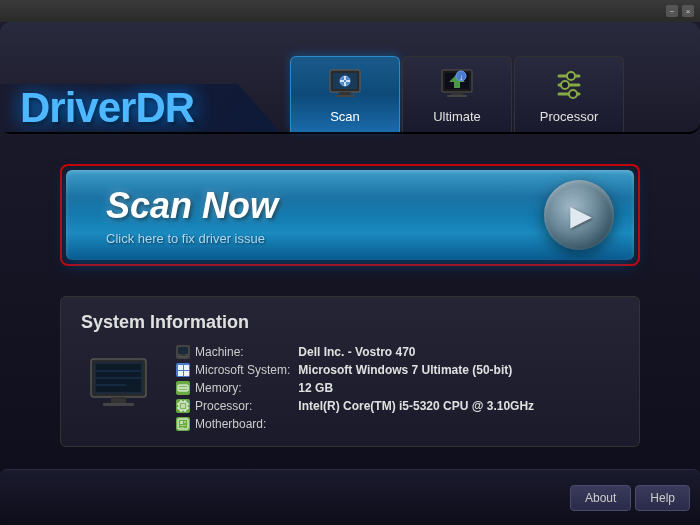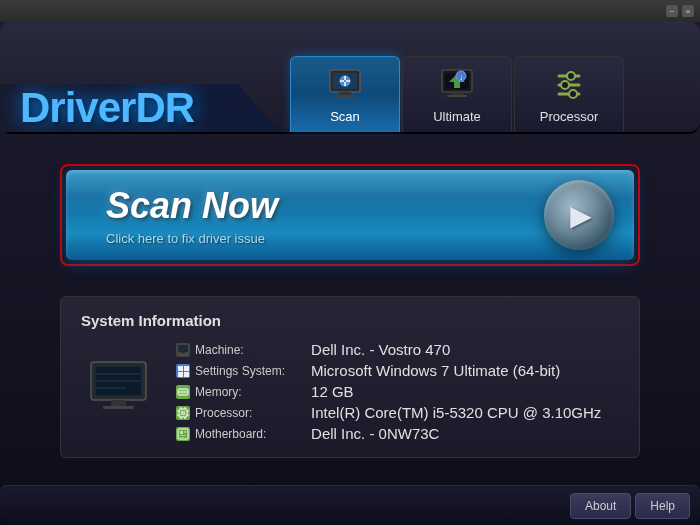--- a/index.html
+++ b/index.html
@@ -211,59 +211,60 @@
 
     
     .system-info {
       background: linear-gradient(to bottom, #252535 0%, #1a1a2a 100%);
       border: 1px solid #333;
       border-radius: 6px;
       padding: 15px 20px;
     }
 
     .system-info-title {
-      font-size: 15px;
+      font-size: 18px;
       font-weight: bold;
       color: #e0e0e0;
       margin-bottom: 12px;
     }
 
     .system-info-body {
       display: flex;
       gap: 20px;
     }
 
     .system-info-grid {
       display: grid;
       grid-template-columns: auto 1fr;
-      gap: 4px 26px;
+      gap: 4px 8px;
       flex: 1;
     }
 
     .info-icon-label {
       display: flex;
       align-items: center;
       gap: 5px;
       color: #ccc;
       font-size: 12px;
       white-space: nowrap;
     }
 
     .info-value {
-      font-size: 15px;
+      font-size: 12px;
       color: #e0e0e0;
+      font-weight: bold;
     }
 
     
     .footer {
       position: absolute;
       bottom: 0;
       left: 0;
       right: 0;
-      height: 40px;
+      height: 56px;
       background: linear-gradient(to bottom, #1a1a2e, #0d0d1a);
       border-top: 1px solid #2a2a3e;
       display: flex;
       align-items: center;
       justify-content: flex-end;
       padding-right: 10px;
       gap: 4px;
       border-radius: 7px;
     }
 
@@ -393,23 +394,23 @@
           <span class="info-value">Dell Inc. - Vostro 470</span>
 
           <div class="info-icon-label">
             <svg width="14" height="14" viewBox="0 0 14 14">
               <rect width="14" height="14" rx="2" fill="#4a7acc"></rect>
               <rect x="2" y="2" width="5" height="5" fill="#fff" opacity="0.9"></rect>
               <rect x="8" y="2" width="5" height="5" fill="#fff" opacity="0.9"></rect>
               <rect x="2" y="8" width="5" height="5" fill="#fff" opacity="0.9"></rect>
               <rect x="8" y="8" width="5" height="5" fill="#fff" opacity="0.9"></rect>
             </svg>
-            <span>Settings System:</span>
+            <span>Microsoft System:</span>
           </div>
-          <span class="info-value">Microsoft Windows 7 Ultimate  (64-bit)</span>
+          <span class="info-value">Microsoft Windows 7 Ultimate  (50-bit)</span>
 
           <div class="info-icon-label">
             <svg width="14" height="14" viewBox="0 0 14 14">
               <rect width="14" height="14" rx="2" fill="#6aaa44"></rect>
               <rect x="2" y="4" width="10" height="6" fill="#fff" opacity="0.2" rx="1"></rect>
               <rect x="2" y="4" width="10" height="6" fill="none" stroke="#fff" stroke-width="1" rx="1"></rect>
               <line x1="4" y1="6" x2="4" y2="8" stroke="#fff" stroke-width="1"></line>
               <line x1="6" y1="6" x2="6" y2="8" stroke="#fff" stroke-width="1"></line>
               <line x1="8" y1="6" x2="8" y2="8" stroke="#fff" stroke-width="1"></line>
               <line x1="10" y1="6" x2="10" y2="8" stroke="#fff" stroke-width="1"></line>
@@ -441,21 +442,20 @@
             <svg width="14" height="14" viewBox="0 0 14 14">
               <rect width="14" height="14" rx="2" fill="#6aaa44"></rect>
               <rect x="2" y="2" width="10" height="10" fill="none" stroke="#fff" stroke-width="1" rx="1"></rect>
               <rect x="4" y="4" width="3" height="3" fill="#fff" opacity="0.6"></rect>
               <rect x="8" y="4" width="2" height="2" fill="#fff" opacity="0.4"></rect>
               <rect x="4" y="8" width="6" height="1" fill="#fff" opacity="0.4"></rect>
               <rect x="4" y="10" width="4" height="1" fill="#fff" opacity="0.3"></rect>
             </svg>
             <span>Motherboard:</span>
           </div>
-          <span class="info-value">Dell Inc. - 0NW73C</span>
 
         </div>
       </div>
     </div>
 
   </div>
 
   <div class="footer">
     <div class="footer-btn">About</div>
     <div class="footer-btn">Help</div>

